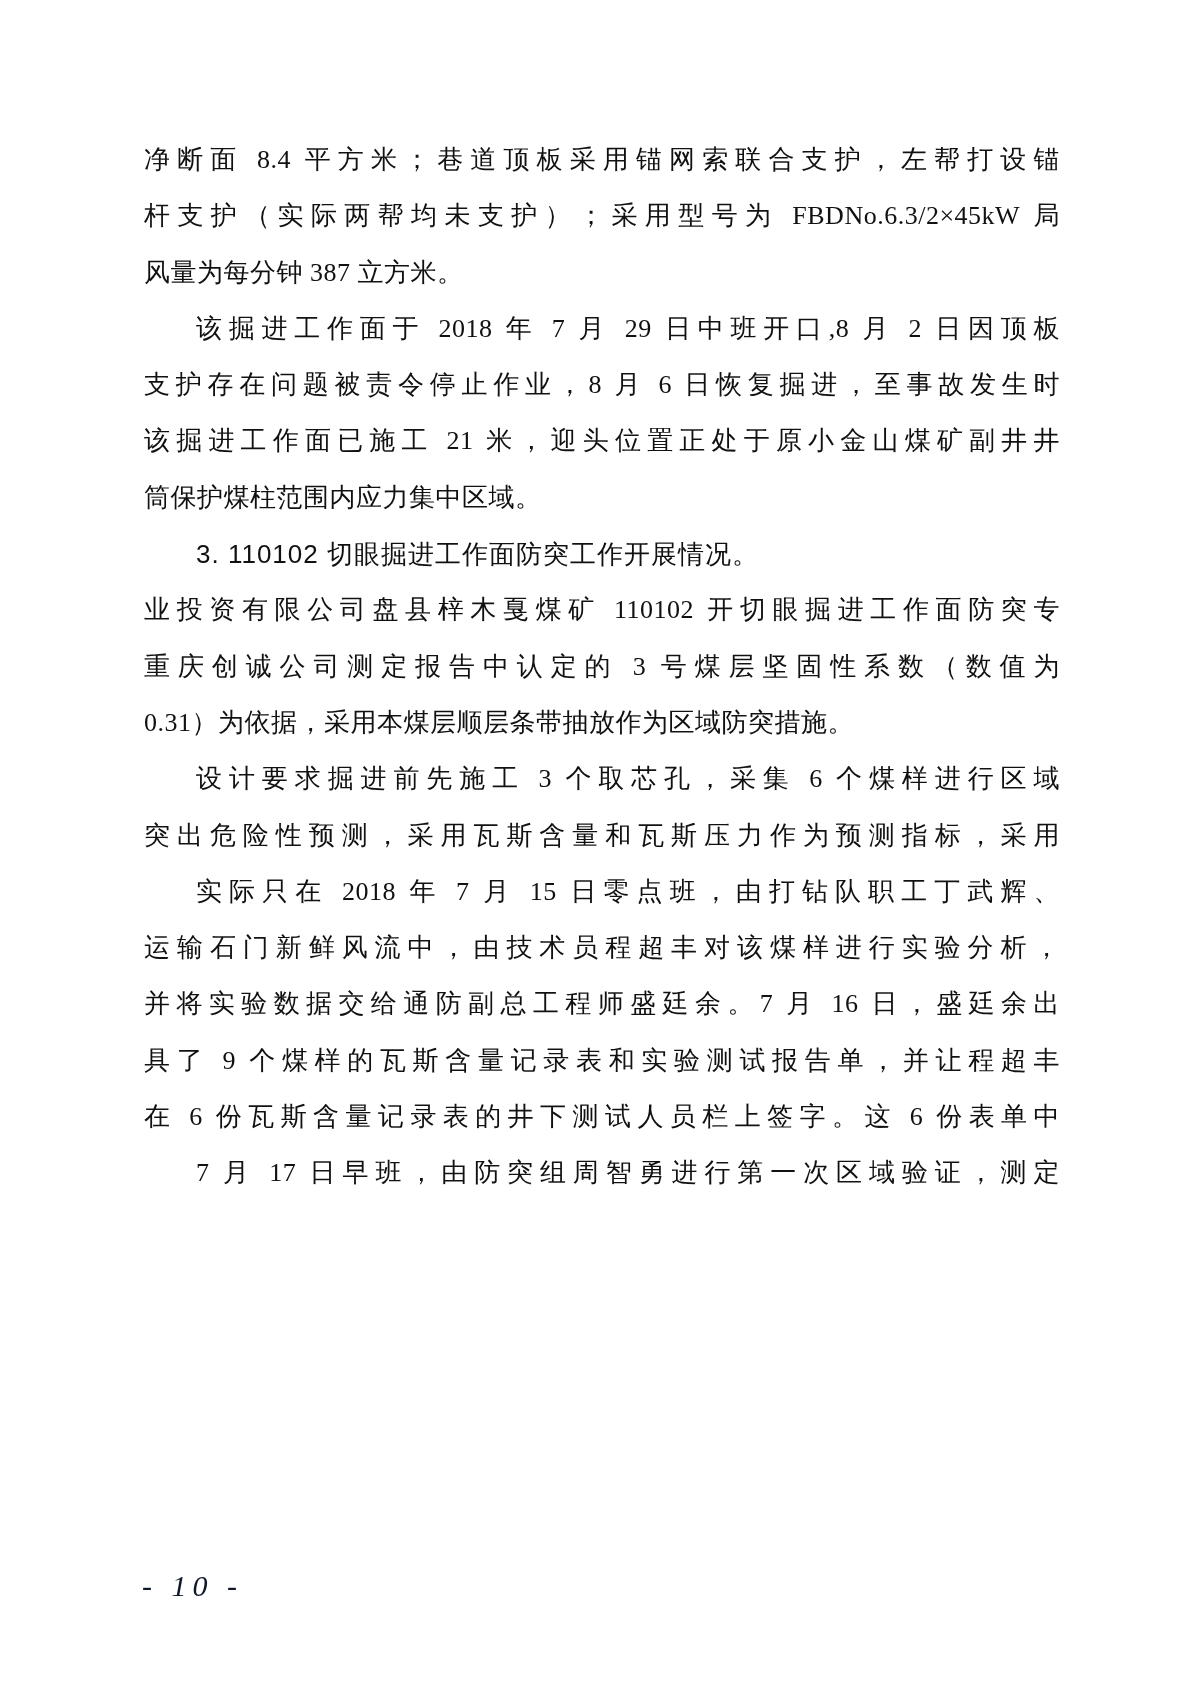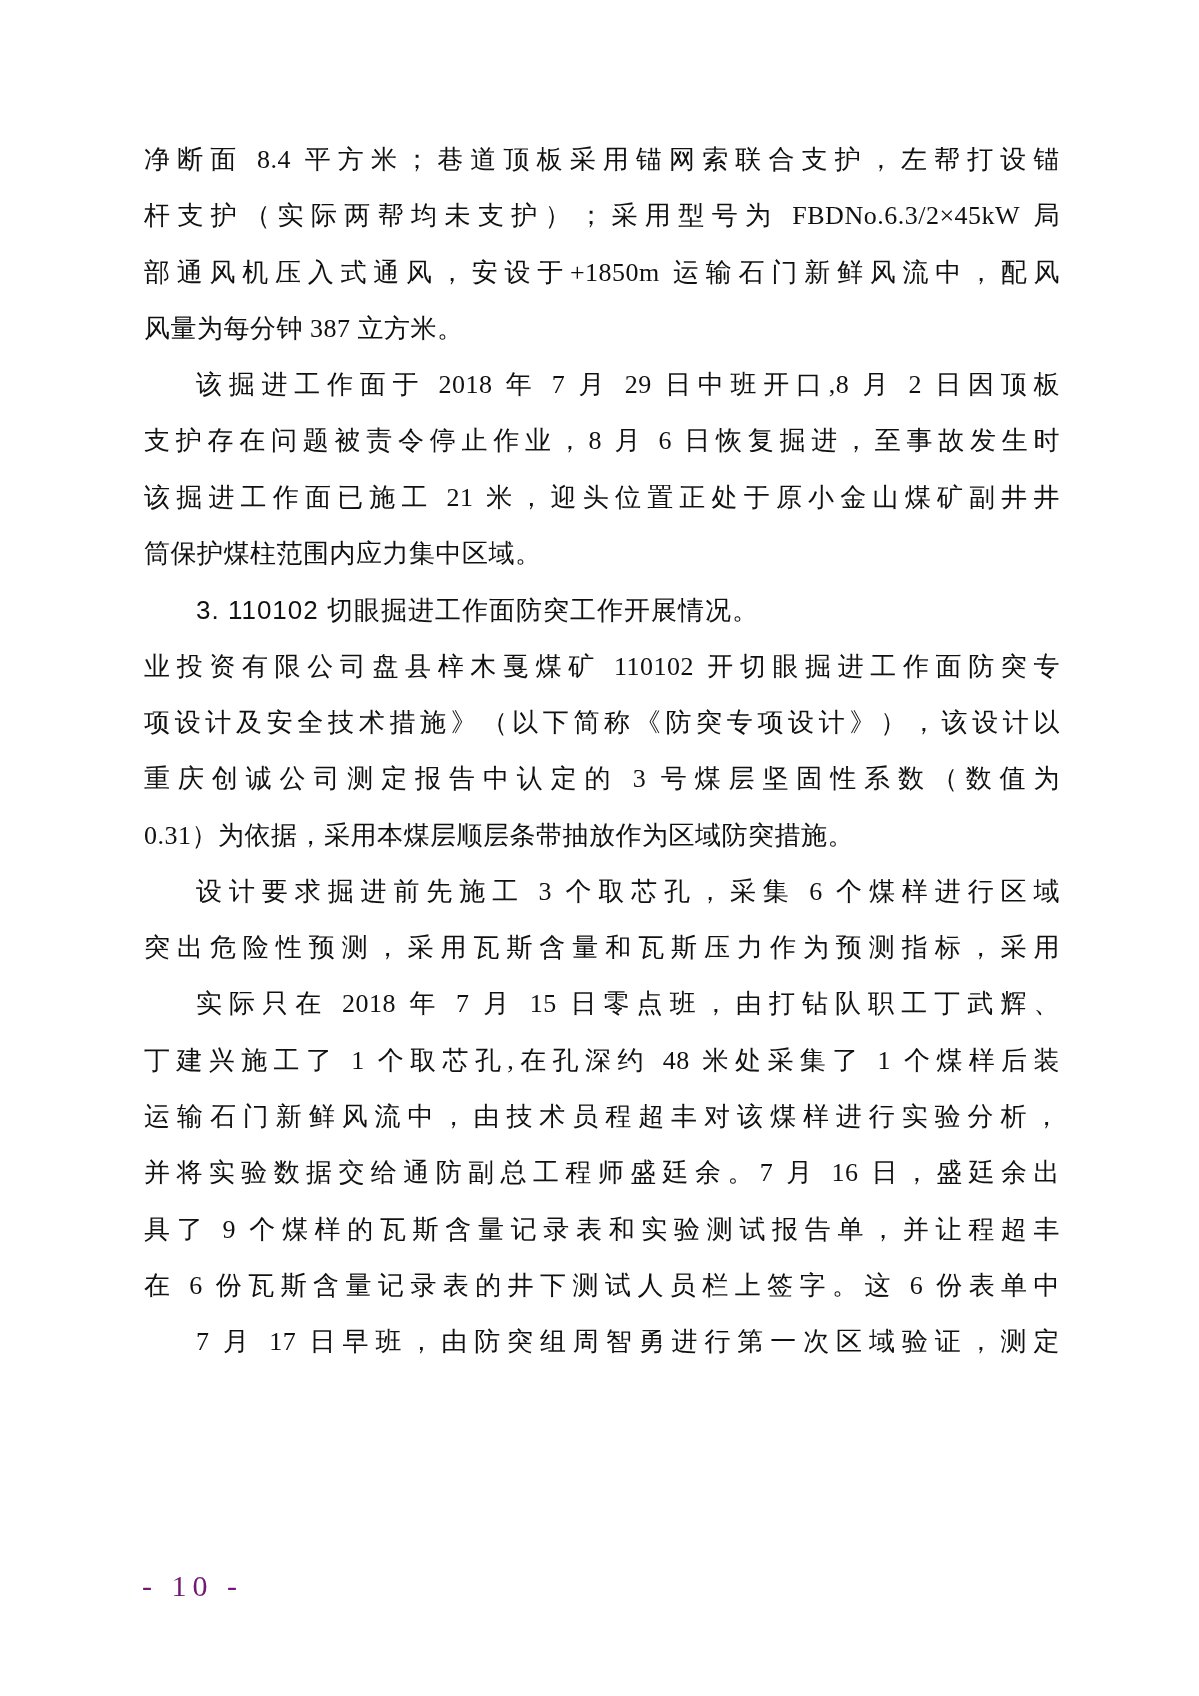--- a/index.html
+++ b/index.html
@@ -44,46 +44,44 @@
     font-weight: 400;
     letter-spacing: 1px;
   }
   .footer {
     position: absolute;
     left: 142px;
     top: 1568px;
     font-size: 30px;
     line-height: 36px;
     letter-spacing: 6px;
-    color: #701a75;
+    color: #0f172a;
     font-family: "Liberation Serif", "DejaVu Serif", serif;
+    font-style: italic;
   }
 </style>
 </head>
 <body>
 
 <div class="page">
   <div class="textblock" id="textblock">
       <div class="line justify">净断面 8.4 平方米；巷道顶板采用锚网索联合支护，左帮打设锚</div>
       <div class="line justify">杆支护（实际两帮均未支护）；采用型号为 FBDNo.6.3/2×45kW 局</div>
-      <div class="line justify">部通风机压入式通风，安设于+1850m 运输石门新鲜风流中，配风</div>
       <div class="line">风量为每分钟 387 立方米。</div>
       <div class="line justify indent">该掘进工作面于 2018 年 7 月 29 日中班开口,8 月 2 日因顶板</div>
       <div class="line justify">支护存在问题被责令停止作业，8 月 6 日恢复掘进，至事故发生时</div>
       <div class="line justify">该掘进工作面已施工 21 米，迎头位置正处于原小金山煤矿副井井</div>
       <div class="line">筒保护煤柱范围内应力集中区域。</div>
       <div class="line indent heading">3. 110102 切眼掘进工作面防突工作开展情况。</div>
       <div class="line justify">业投资有限公司盘县梓木戛煤矿 110102 开切眼掘进工作面防突专</div>
-      <div class="line justify">项设计及安全技术措施》（以下简称《防突专项设计》），该设计以</div>
       <div class="line justify">重庆创诚公司测定报告中认定的 3 号煤层坚固性系数（数值为</div>
       <div class="line">0.31）为依据，采用本煤层顺层条带抽放作为区域防突措施。</div>
       <div class="line justify indent">设计要求掘进前先施工 3 个取芯孔，采集 6 个煤样进行区域</div>
       <div class="line justify">突出危险性预测，采用瓦斯含量和瓦斯压力作为预测指标，采用</div>
       <div class="line justify indent">实际只在 2018 年 7 月 15 日零点班，由打钻队职工丁武辉、</div>
-      <div class="line justify">丁建兴施工了 1 个取芯孔,在孔深约 48 米处采集了 1 个煤样后装</div>
       <div class="line justify">运输石门新鲜风流中，由技术员程超丰对该煤样进行实验分析，</div>
       <div class="line justify">并将实验数据交给通防副总工程师盛廷余。7 月 16 日，盛廷余出</div>
       <div class="line justify">具了 9 个煤样的瓦斯含量记录表和实验测试报告单，并让程超丰</div>
       <div class="line justify">在 6 份瓦斯含量记录表的井下测试人员栏上签字。这 6 份表单中</div>
       <div class="line justify indent">7 月 17 日早班，由防突组周智勇进行第一次区域验证，测定</div>
     </div>
   <div class="footer">- 10 -</div>
 </div>
 
 </body></html>

